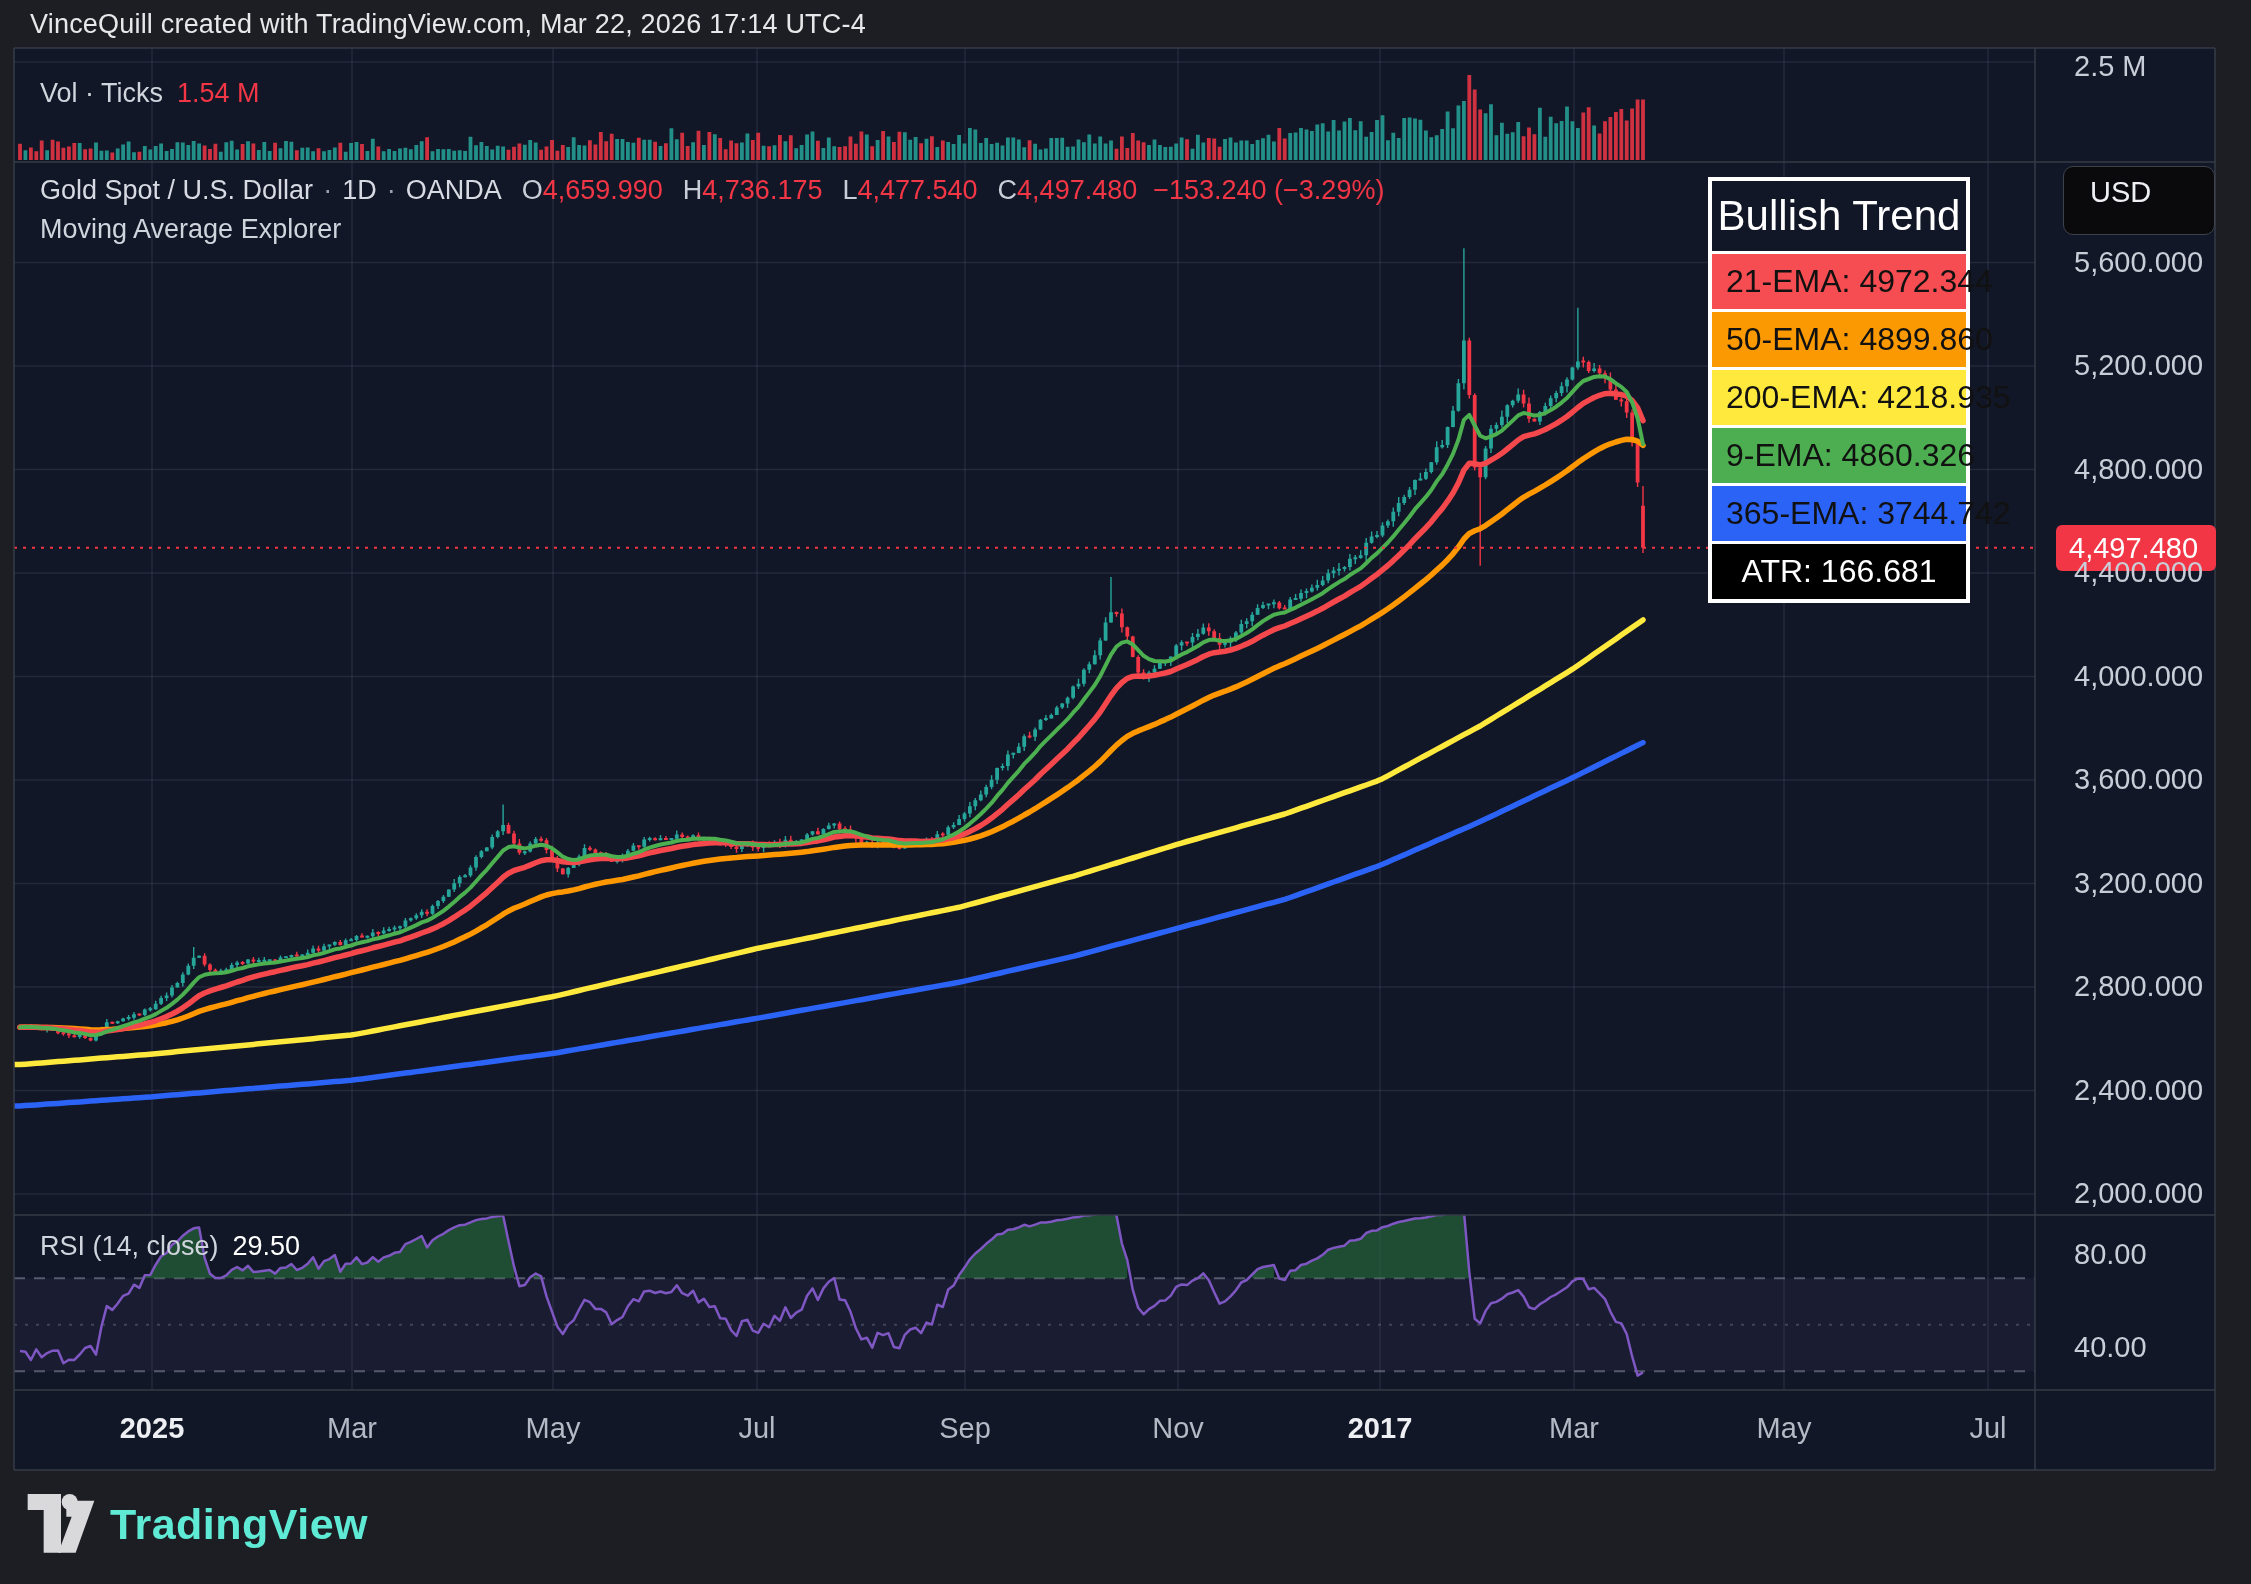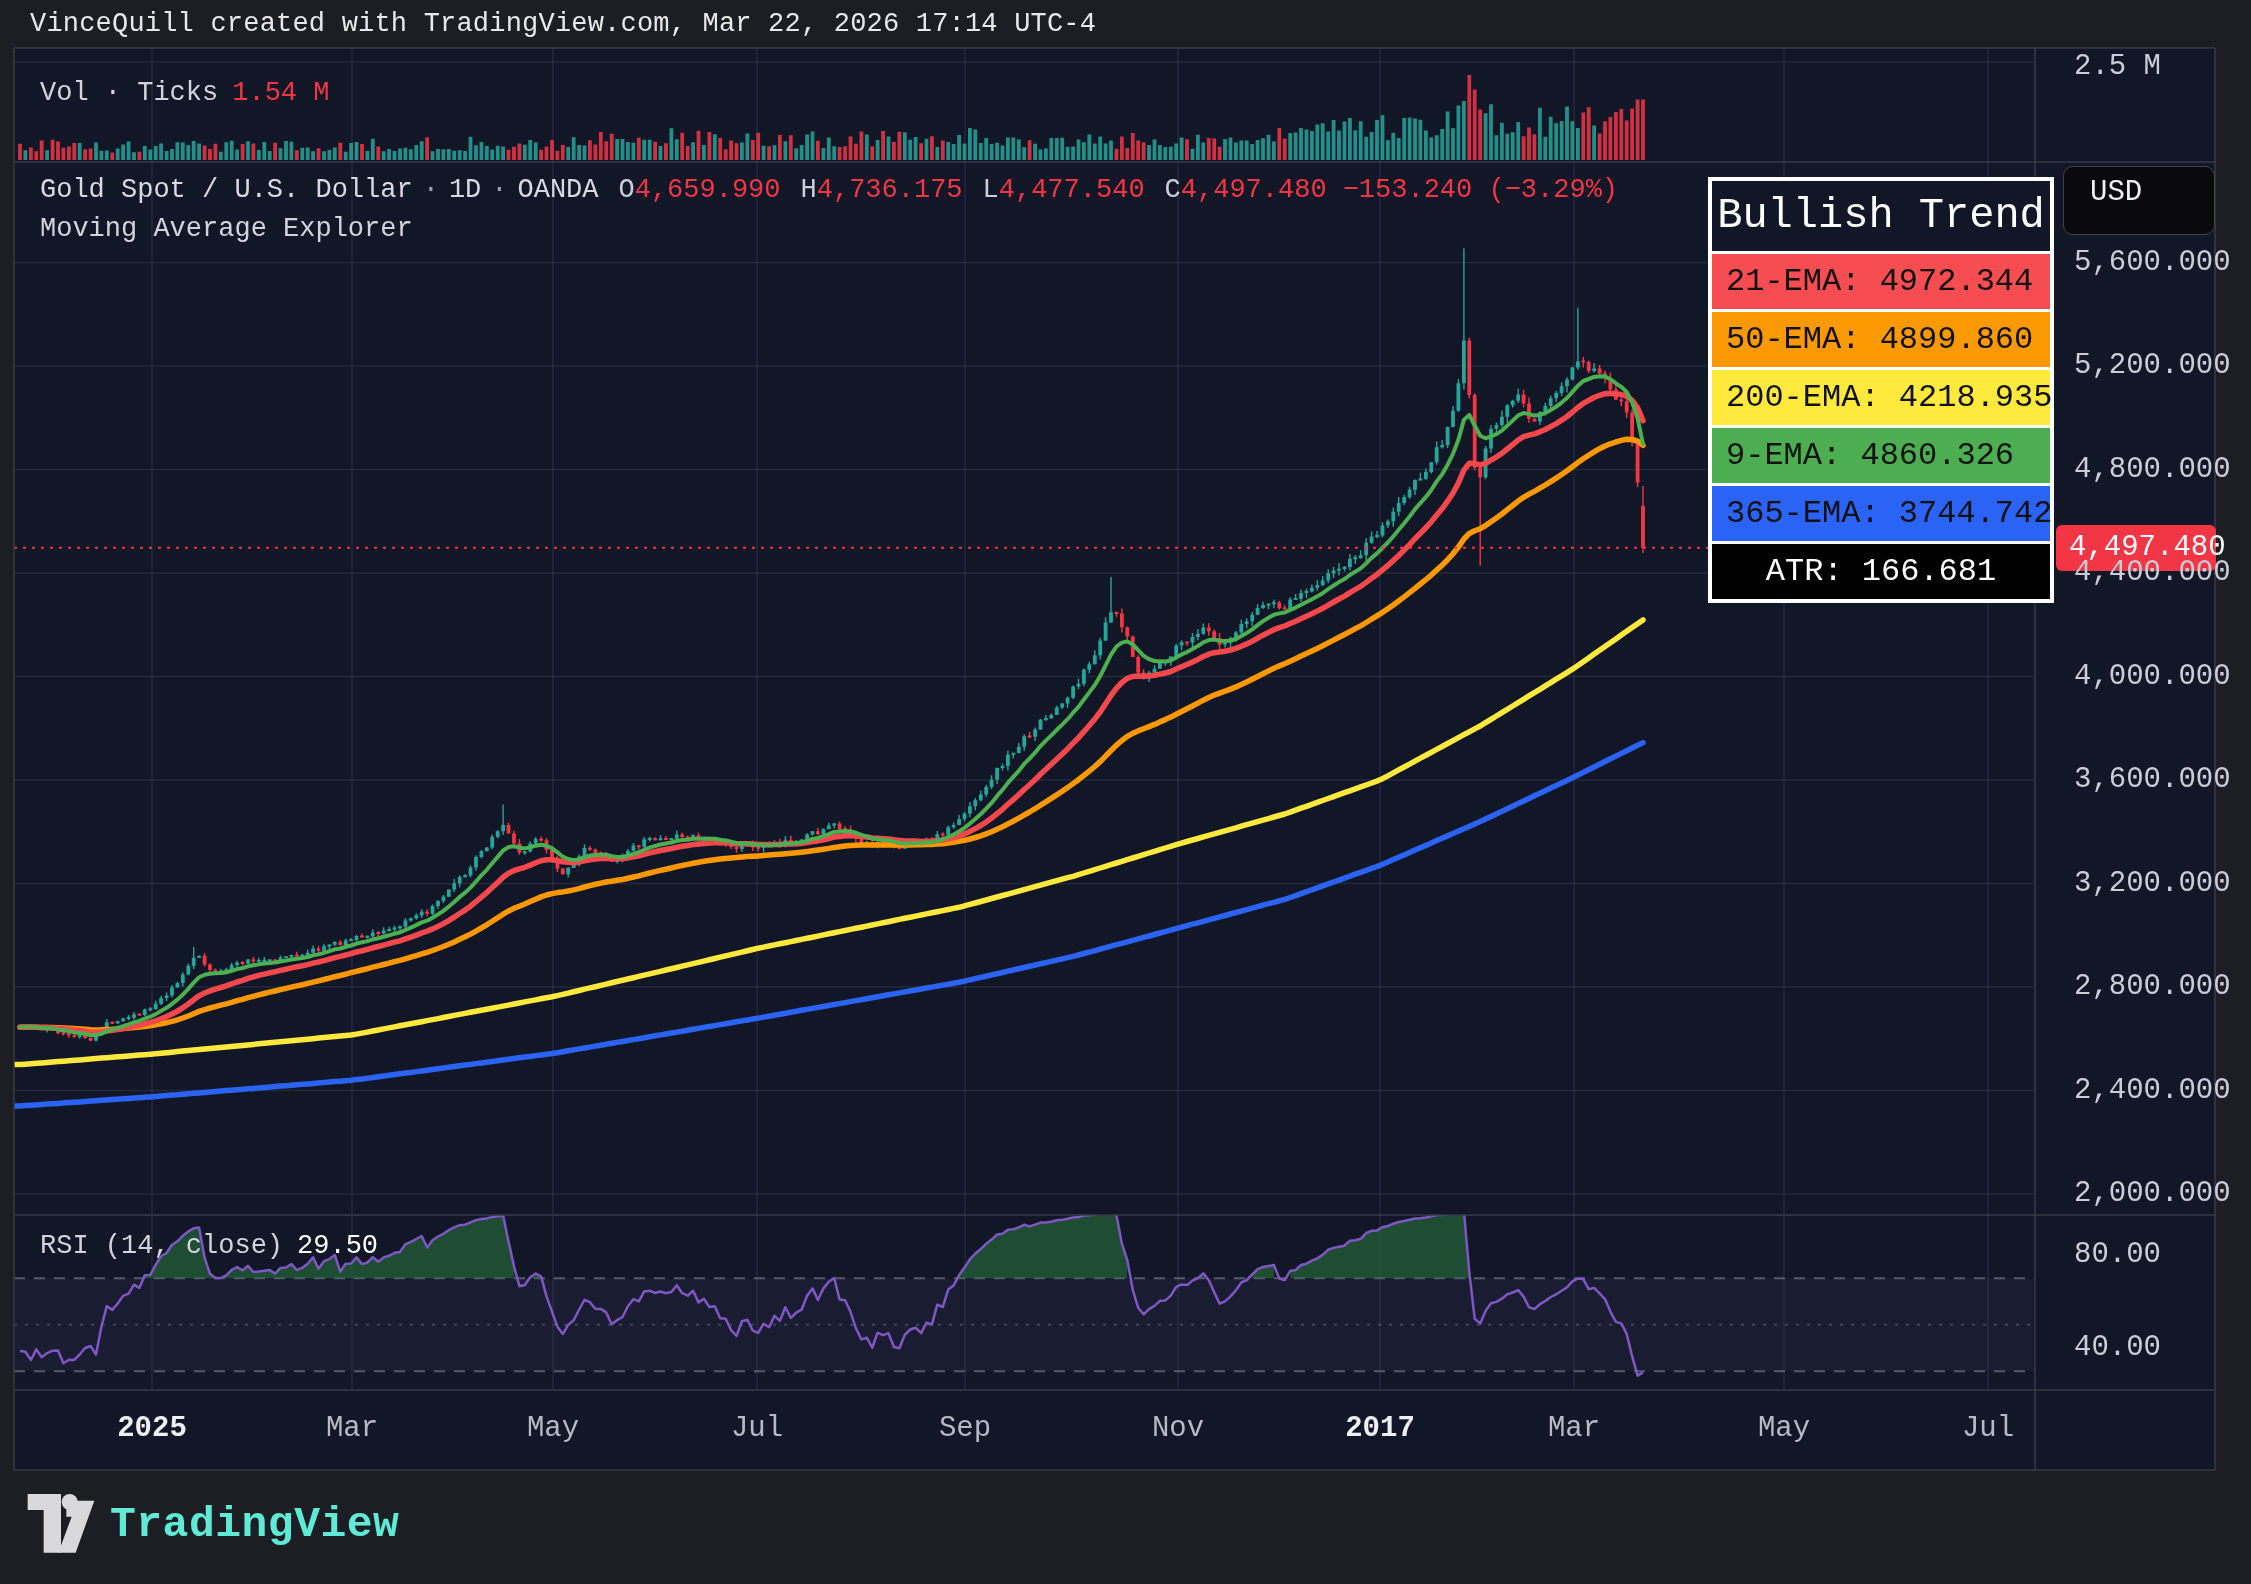--- a/index.html
+++ b/index.html
@@ -1,17 +1,17 @@
 <!DOCTYPE html>
 <html><head>
 <meta charset="utf-8">
 <style>
   html,body{margin:0;padding:0;background:#101014;}
   .stage{position:relative;width:2251px;height:1584px;background:#1d1e23;
-         font-family:Liberation Mono, monospace;overflow:hidden;}
+         font-family:Liberation Sans, sans-serif;overflow:hidden;}
   #chart-svg{position:absolute;left:0;top:0;}
   .ov{position:absolute;white-space:nowrap;}
   .attr-text{left:30px;top:9px;font-size:27px;color:#e8e8eb;letter-spacing:.2px;}
   .ohlc{left:40px;top:175px;font-size:27px;color:#d7dae2;}
   .ohlc .dim{color:#9aa0ae;margin:0 10px;}
   .ohlc .lbl{color:#c9cdd7;margin-left:20px;}
   .ohlc .val{color:#f23645;}
   .ohlc .chg{color:#f23645;margin-left:16px;}
   .subtitle{left:40px;top:214px;font-size:27px;color:#d0d4dd;text-align:right;}
   .vol-label{left:40px;top:78px;font-size:27px;color:#d0d4dd;}
@@ -20,21 +20,21 @@
   .rsi-label .v{color:#ffffff;margin-left:14px;}
   .axis-label{left:2074px;font-size:29px;color:#c9cdd8;text-align:right;}
   .time-label{top:1412px;font-size:29px;color:#b4b9c5;transform:translateX(-50%);}
   .time-label.major{color:#edeff3;font-weight:bold;}
   .usd-btn{left:2063px;top:166px;width:152px;height:69px;background:#0a0a0c;
            border:1px solid #3f424b;border-radius:10px;color:#eef0f4;font-size:29px;
            line-height:51px;padding-left:26px;box-sizing:border-box;}
   .price-badge{left:2056px;top:525px;width:160px;height:46px;background:#f23645;
            border-radius:6px;color:#fff;font-size:29px;line-height:46px;
            padding-left:13px;box-sizing:border-box;}
-  .legend-box{left:1708px;top:177px;width:346px;border:4px solid #ffffff;
+  .legend-box{left:1708px;top:177px;width:262px;border:4px solid #ffffff;
            background:#121727;box-sizing:border-box;}
   .legend-title{height:70px;display:flex;align-items:center;justify-content:center;
            color:#fff;font-size:42px;}
   .legend-row{height:55px;border-top:3px solid #fff;display:flex;align-items:center;
            padding-left:14px;font-size:32px;color:#111;}
   .legend-row.center{justify-content:center;padding-left:0;}
   .logo-row{left:27px;top:1494px;display:flex;align-items:center;gap:15px;}
   .logo-text{font-size:43px;font-weight:bold;color:#5eead4;letter-spacing:.5px;}
 </style>
 </head>

